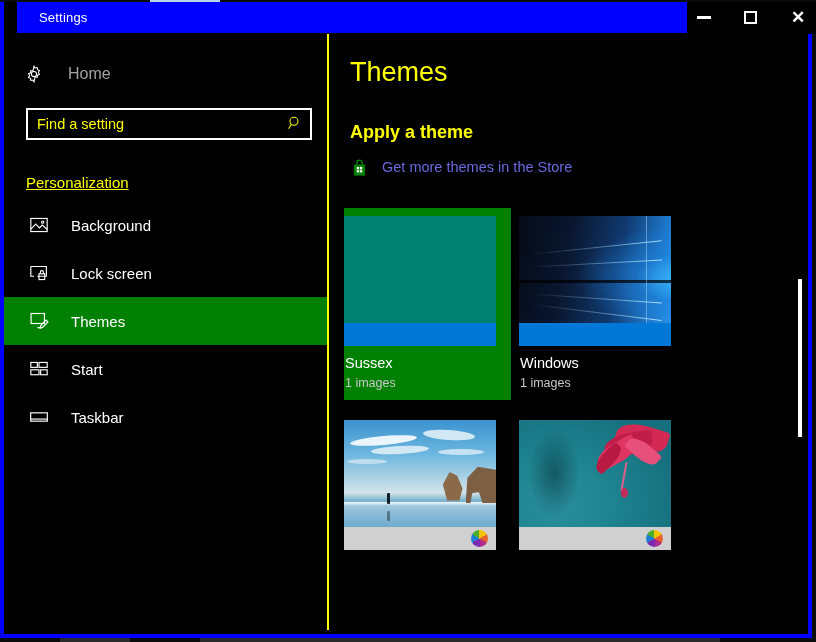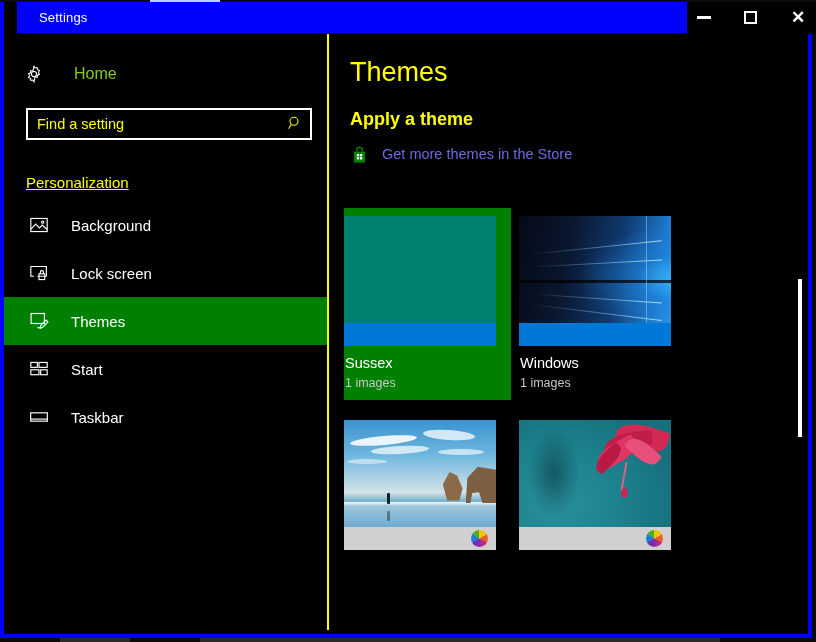--- a/index.html
+++ b/index.html
@@ -95,21 +95,21 @@
 
   .home-row {
     display: flex; align-items: center;
     height: 40px;
     margin-top: 20px;
     padding-left: 20px;
     cursor: pointer;
   }
   .home-row .ico { width: 30px; display:flex; align-items:center; }
   .home-row .lbl {
-    color: #84cc16; font-size: 16px; margin-left: 20px; text-align: right;
+    color: #a3a3a3; font-size: 16px; margin-left: 14px; text-align: right;
   }
 
   #search-wrap {
     margin: 14px 0 0 22px;
     width: 286px; height: 32px;
     border: 2px solid #ffffff;
     background: #000;
     display: flex; align-items: center;
     position: relative;
   }
@@ -164,21 +164,21 @@
   }
   #page-title {
     color: #ffff00;
     font-size: 27px;
     font-weight: normal;
     margin: 23px 0 0 21px;
   }
   #apply-heading {
     color: #ffff00;
     font-size: 18px;
-    margin: 21px 0 0 21px;
+    margin: 34px 0 0 21px;
   }
   #store-link-row {
     display: flex; 
     margin: 16px 0 0 21px;
     cursor: pointer;
     width: fit-content;
   }
   #store-link-text {
     color: #6a6ae0;
     font-size: 14.5px;

